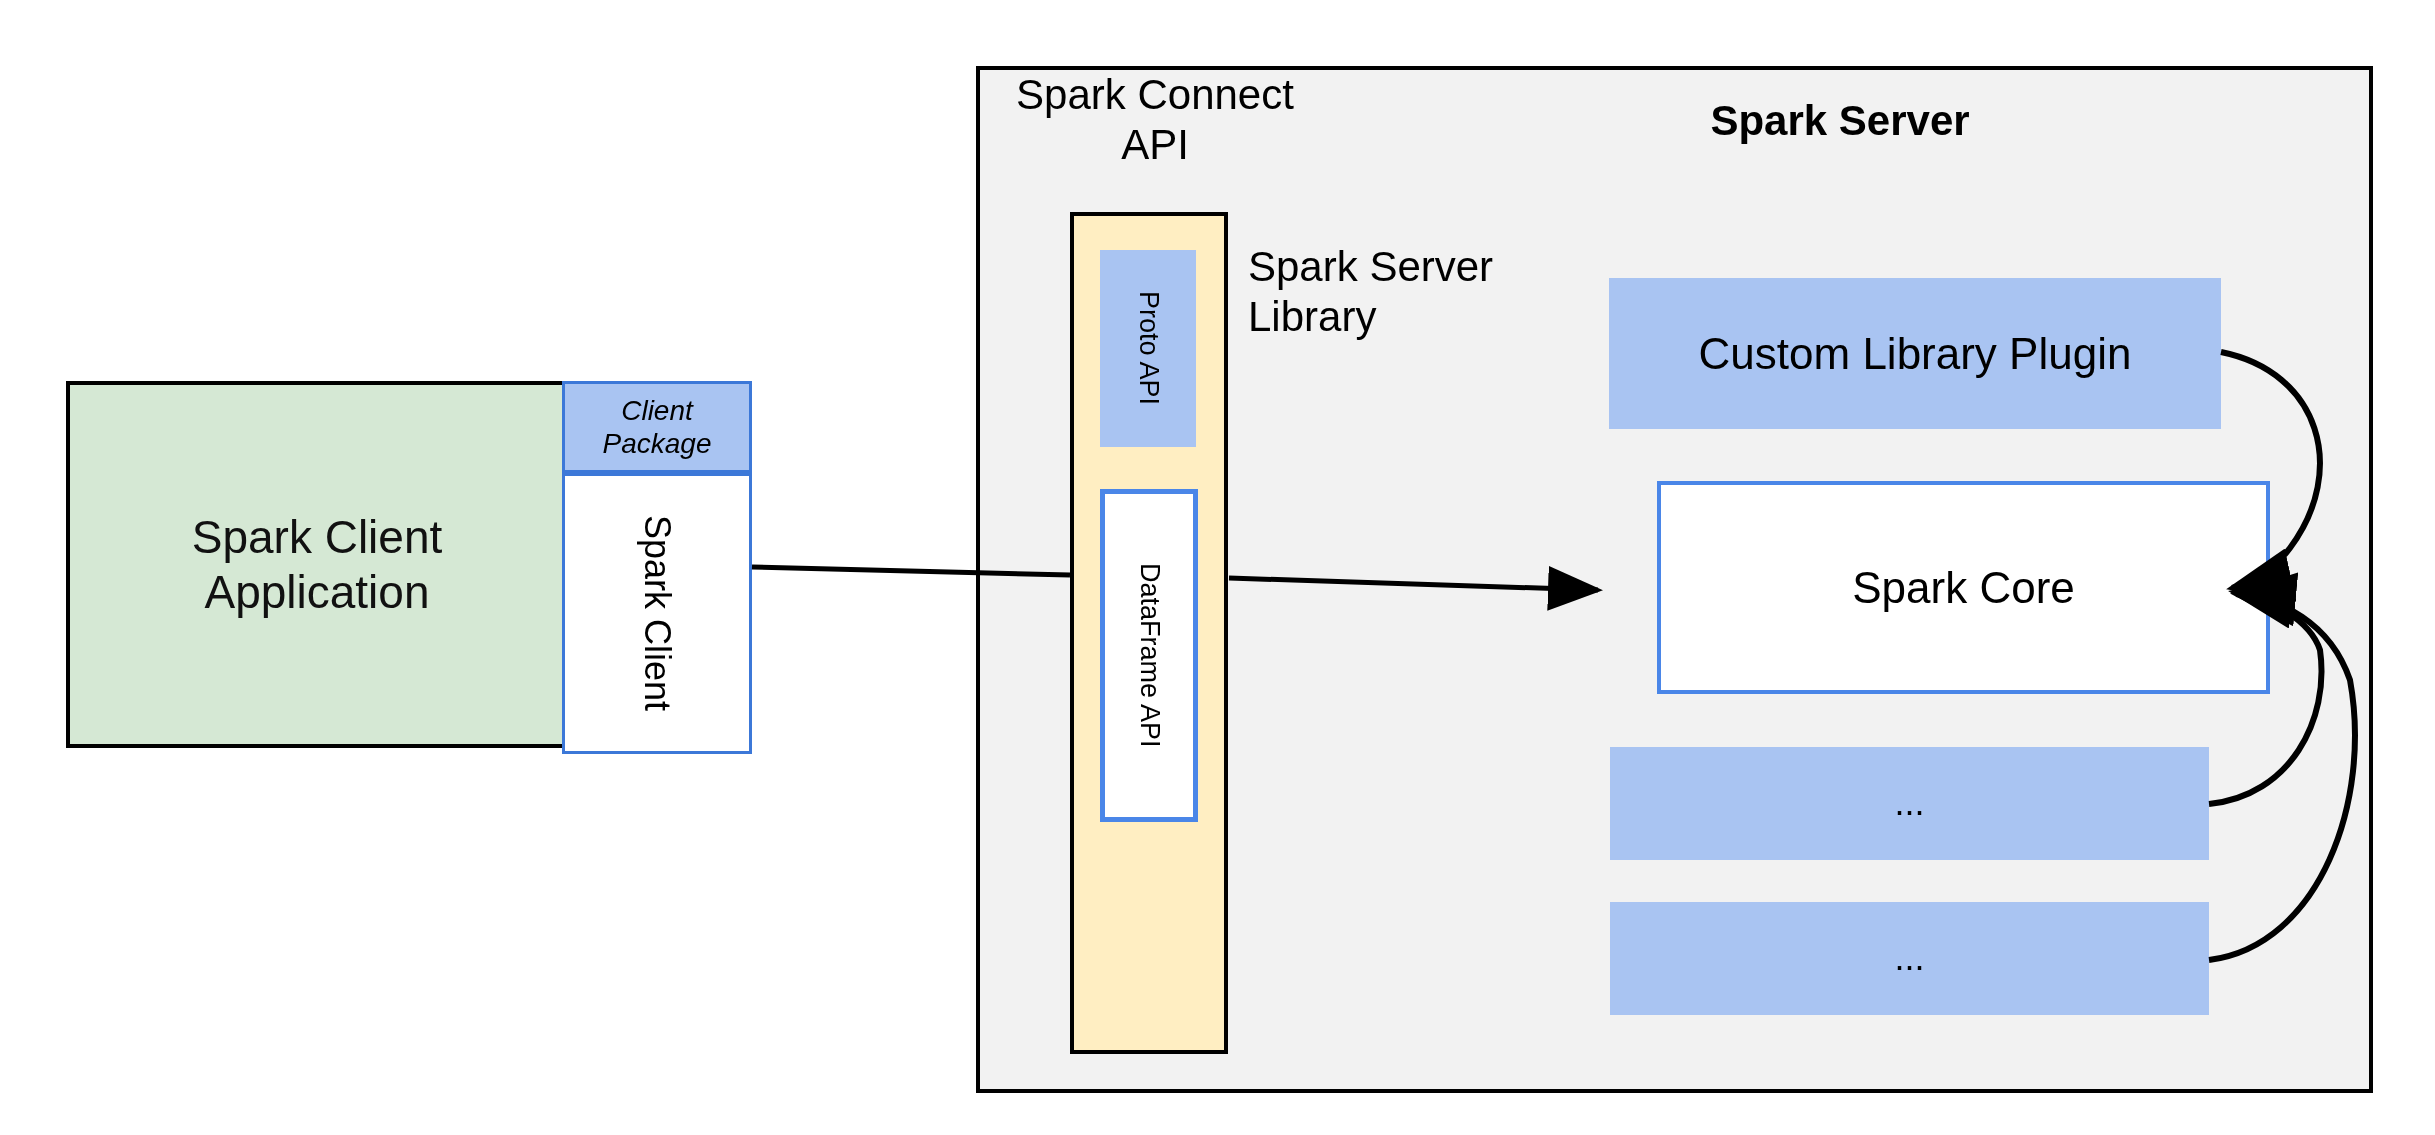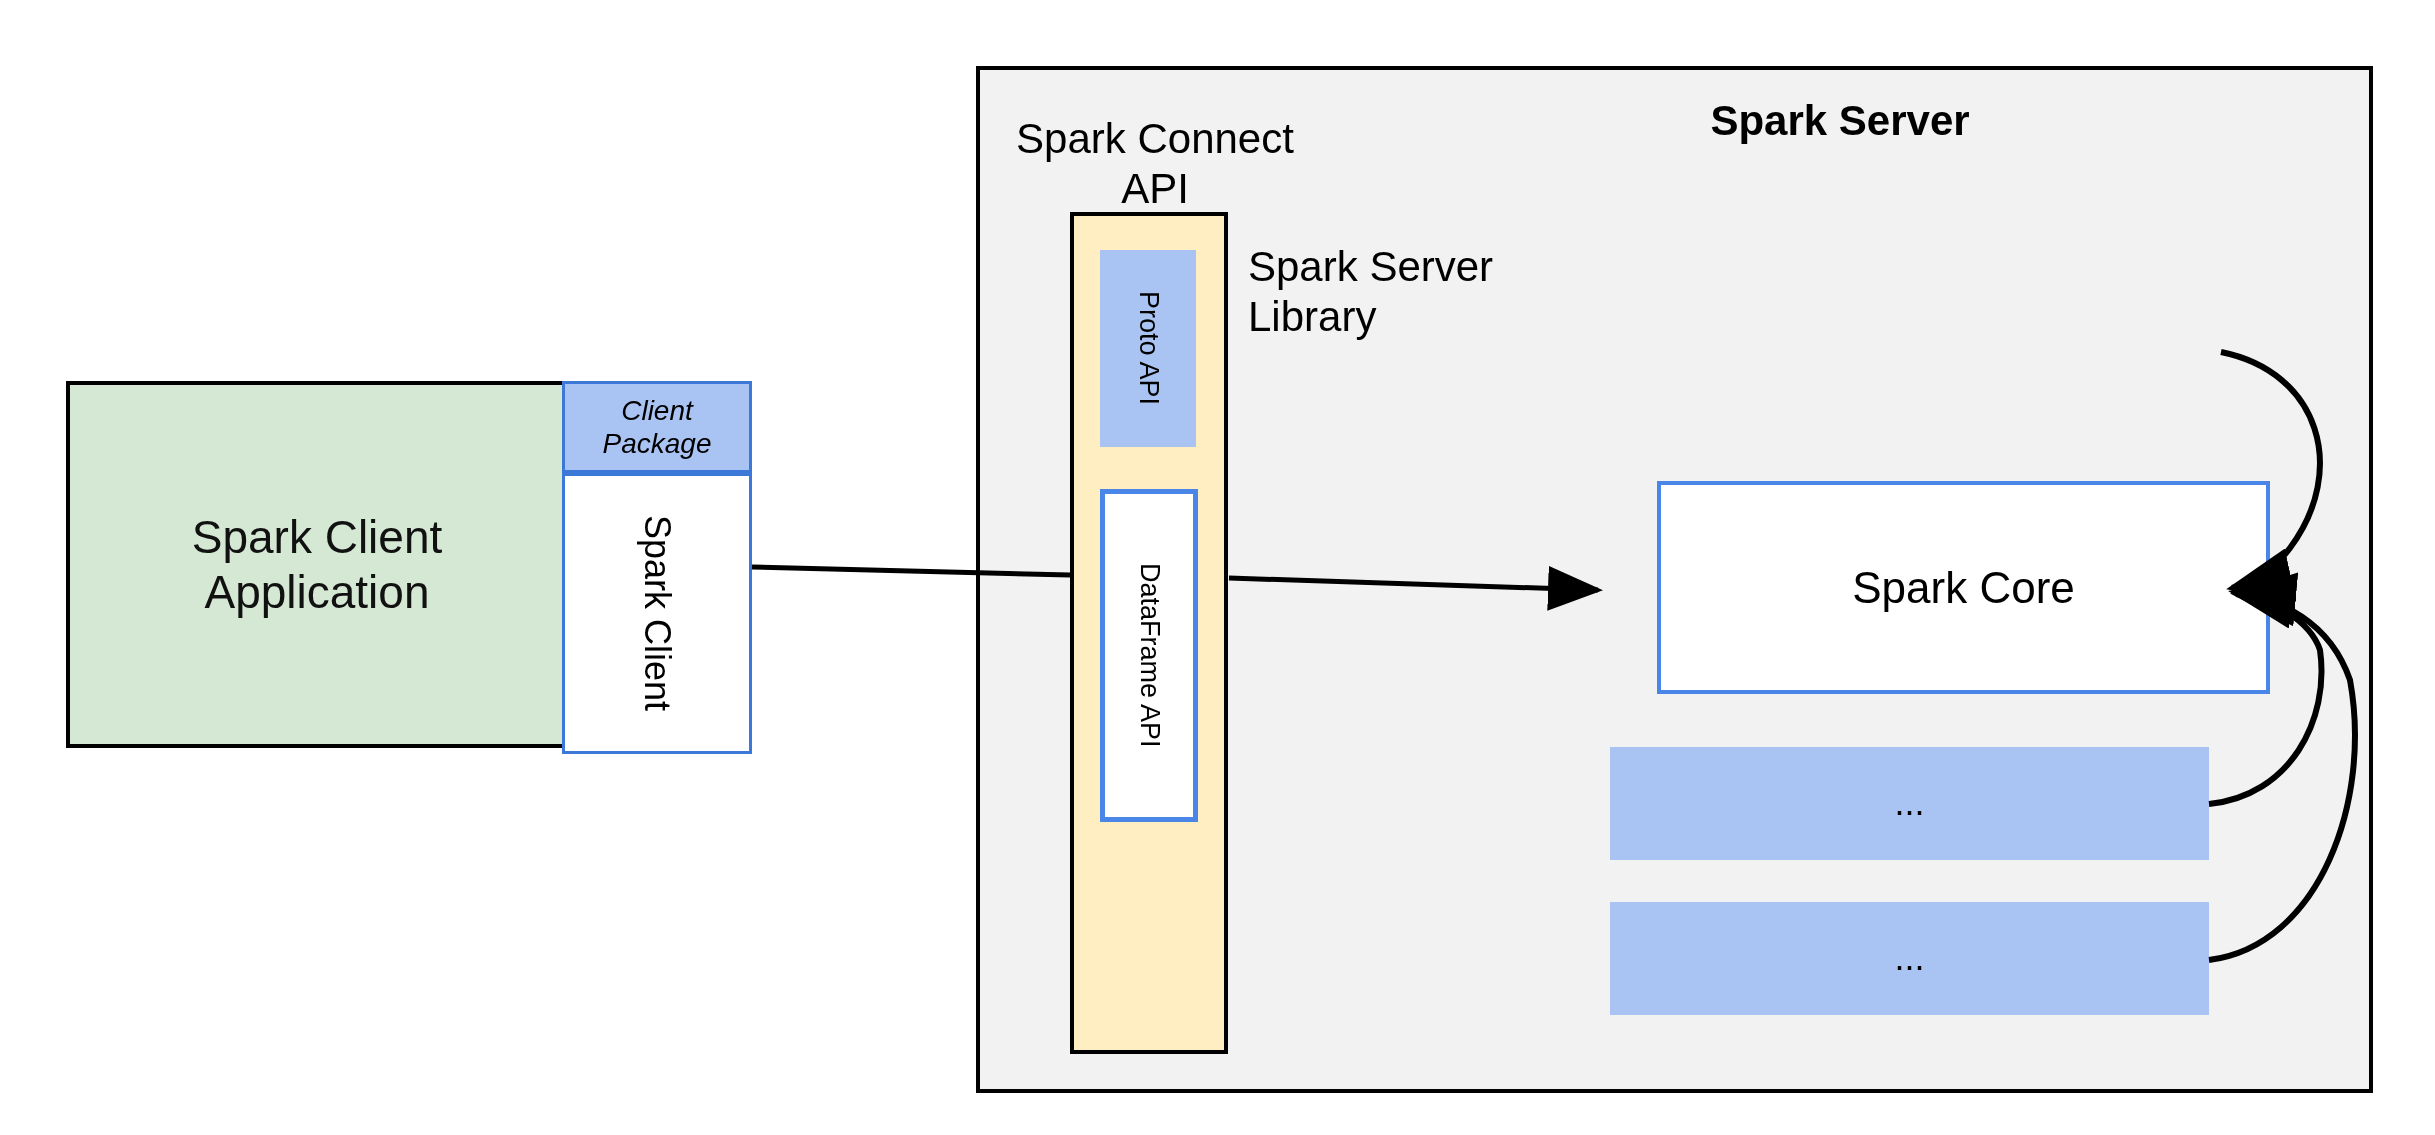--- a/index.html
+++ b/index.html
@@ -81,21 +81,20 @@
   }
   #connect-api-label {
     position: absolute;
     left: 1010px;
     top: 70px;
     width: 290px;
     font-size: 42px;
     text-align: center;
     line-height: 1.2;
     z-index: 4;
-    margin-top: 44px;
   }
   #spark-server-label {
     position: absolute;
     left: 1630px;
     top: 97px;
     width: 420px;
     font-size: 42px;
     font-weight: bold;
     text-align: center;
     z-index: 4;
@@ -226,20 +225,23 @@
   <div class="box" id="connect-column"></div>
 
   <div class="box" id="proto-api">
     <span class="vtext">Proto API</span>
   </div>
 
   <div class="box" id="dataframe-api">
     <span class="vtext">DataFrame API</span>
   </div>
 
+  <div class="box" id="custom-plugin">
+    <span>Custom Library Plugin</span>
+  </div>
 
   <div class="box" id="spark-core">
     <span>Spark Core</span>
   </div>
 
   <div class="box" id="dots-one">
     <span>...</span>
   </div>
 
   <div class="box" id="dots-two">

